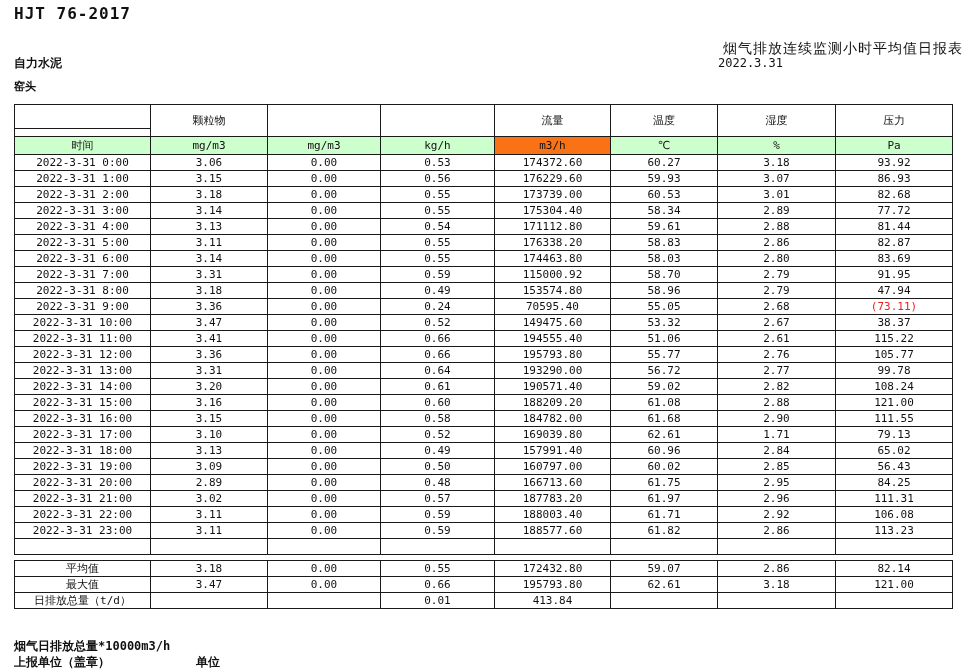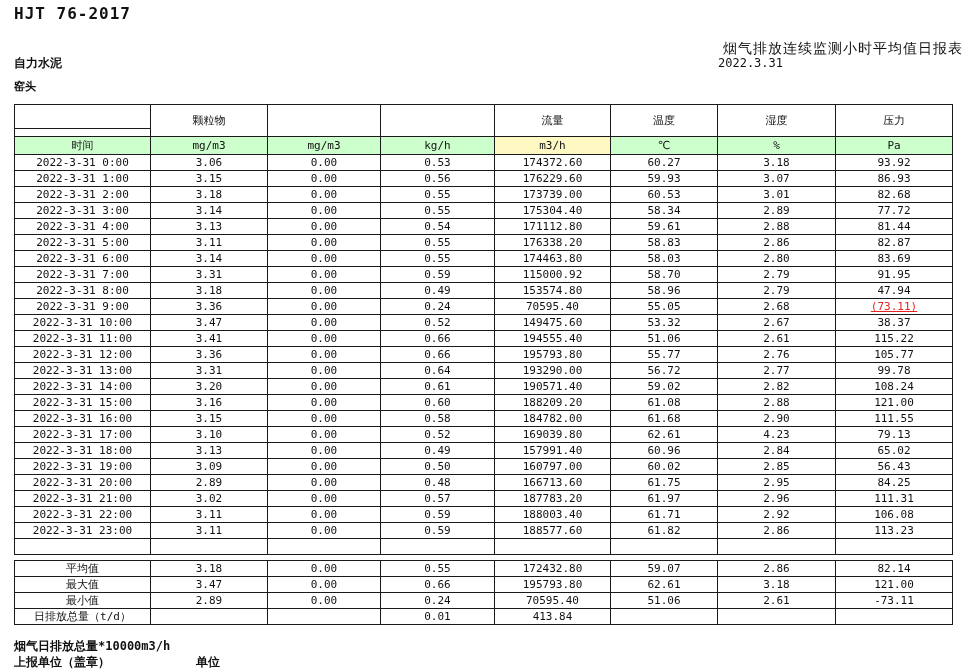--- a/index.html
+++ b/index.html
@@ -66,21 +66,21 @@
             <td rowspan="2">压力</td>
           </tr>
           <tr class="grp-sub">
             <td></td>
           </tr>
           <tr class="unit-row">
             <td style="background: rgb(204, 255, 204);">时间</td>
             <td style="background: rgb(204, 255, 204);">mg/m3</td>
             <td style="background: rgb(204, 255, 204);">mg/m3</td>
             <td style="background: rgb(204, 255, 204);">kg/h</td>
-            <td style="background: #fef9c3;">m3/h</td>
+            <td style="background: #f97316;">m3/h</td>
             <td style="background: rgb(204, 255, 204);">℃</td>
             <td style="background: rgb(204, 255, 204);">%</td>
             <td style="background: rgb(204, 255, 204);">Pa</td>
           </tr>
         </thead>
       <tbody id="main-tbody">
           <tr class="data-row">
             <td>2022-3-31 0:00</td>
             <td>3.06</td>
             <td>0.00</td>
@@ -171,21 +171,21 @@
             <td>47.94</td>
           </tr>
           <tr class="data-row">
             <td>2022-3-31 9:00</td>
             <td>3.36</td>
             <td>0.00</td>
             <td>0.24</td>
             <td>70595.40</td>
             <td>55.05</td>
             <td>2.68</td>
-            <td style="color: rgb(232, 34, 34); text-decoration: underline;">(73.11)</td>
+            <td style="color: rgb(232, 34, 34);">(73.11)</td>
           </tr>
           <tr class="data-row">
             <td>2022-3-31 10:00</td>
             <td>3.47</td>
             <td>0.00</td>
             <td>0.52</td>
             <td>149475.60</td>
             <td>53.32</td>
             <td>2.67</td>
             <td>38.37</td>
@@ -250,21 +250,21 @@
             <td>2.90</td>
             <td>111.55</td>
           </tr>
           <tr class="data-row">
             <td>2022-3-31 17:00</td>
             <td>3.10</td>
             <td>0.00</td>
             <td>0.52</td>
             <td>169039.80</td>
             <td>62.61</td>
-            <td>4.23</td>
+            <td>1.71</td>
             <td>79.13</td>
           </tr>
           <tr class="data-row">
             <td>2022-3-31 18:00</td>
             <td>3.13</td>
             <td>0.00</td>
             <td>0.49</td>
             <td>157991.40</td>
             <td>60.96</td>
             <td>2.84</td>
@@ -359,30 +359,20 @@
             <td>最大值</td>
             <td>3.47</td>
             <td>0.00</td>
             <td>0.66</td>
             <td>195793.80</td>
             <td>62.61</td>
             <td>3.18</td>
             <td>121.00</td>
           </tr>
           <tr class="sum-row">
-            <td>最小值</td>
-            <td>2.89</td>
-            <td>0.00</td>
-            <td>0.24</td>
-            <td>70595.40</td>
-            <td>51.06</td>
-            <td>2.61</td>
-            <td>-73.11</td>
-          </tr>
-          <tr class="sum-row">
             <td>日排放总量（t/d）</td>
             <td></td>
             <td></td>
             <td>0.01</td>
             <td>413.84</td>
             <td></td>
             <td></td>
             <td></td>
           </tr>
         </tbody>

